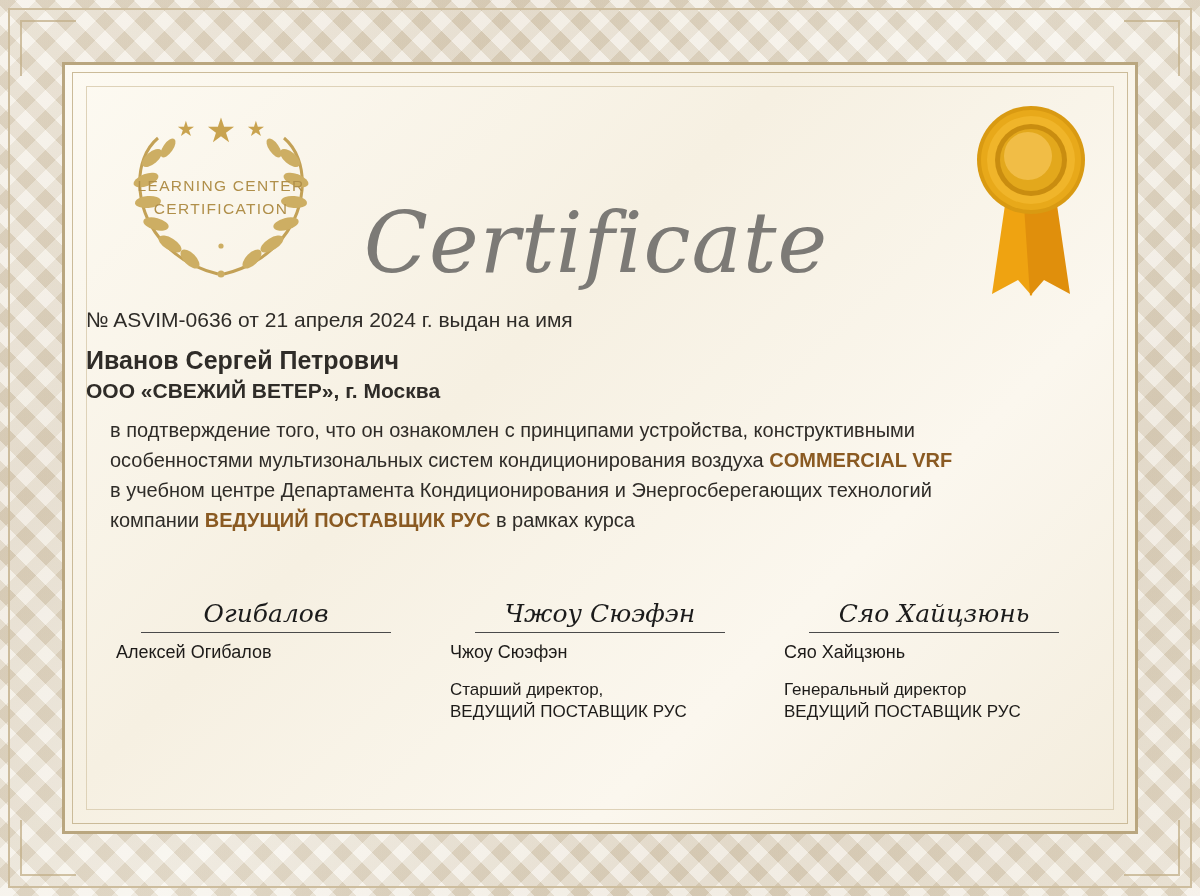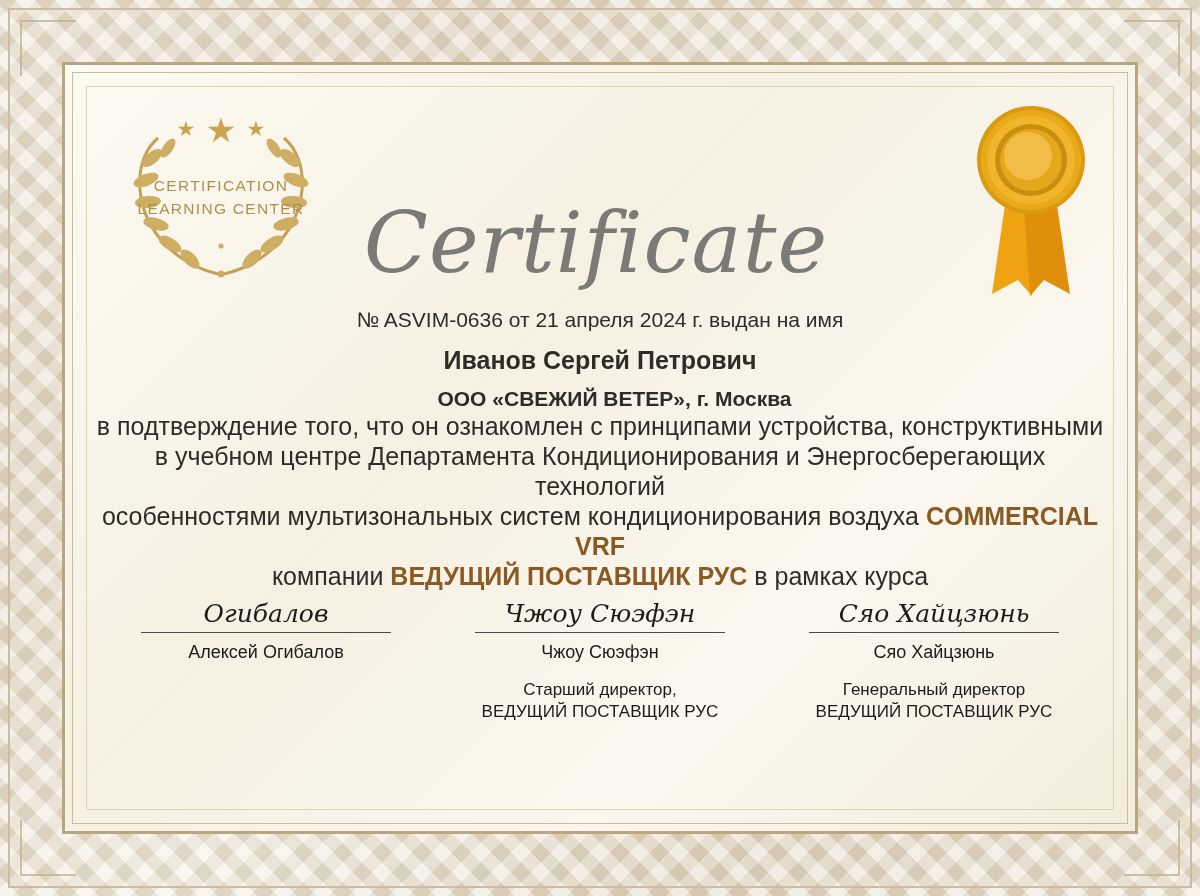--- a/index.html
+++ b/index.html
@@ -105,61 +105,60 @@
     font-size: 84px;
     color: #7c7a76;
     letter-spacing: 1px;
   }
 
   .body-block {
     position: absolute;
     left: 0;
     right: 0;
     top: 222px;
-    text-align: center;
+    text-align: left;
     color: #2f2c28;
   }
   .line-issue {
     font-size: 21px;
     margin-bottom: 14px;
   }
   .line-name {
     font-size: 25px;
     font-weight: bold;
-    margin-bottom: 12px;
+    margin-bottom: 4px;
   }
   .line-org {
     font-size: 21px;
     font-weight: bold;
-    padding-left: 29px;
+    margin-bottom: 12px;
   }
   .para {
-    font-size: 25px;
+    font-size: 20px;
     line-height: 30px;
-    padding: 0 2px;
+    padding: 0 24px;
   }
   .hl {
     color: #8a5a22;
     font-weight: bold;
   }
 
   
   .signatures {
     position: absolute;
     left: 0;
     right: 0;
     top: 490px;
     display: flex;
     justify-content: space-between;
     padding: 0 30px;
     box-sizing: border-box;
   }
   .sig-col {
     width: 300px;
-    text-align: center;
   }
   .sig-mark {
     height: 56px;
     font-family: "DejaVu Serif", serif;
     font-style: italic;
     font-size: 25px;
     color: #1b1b1b;
     display: flex;
     align-items: flex-end;
     justify-content: center;
@@ -223,22 +222,22 @@
           <circle cx="115" cy="168" r="3.5"></circle>
           <circle cx="115" cy="140" r="2.6"></circle>
         </g>
         <g fill="#c9a34f">
           <text x="115" y="36" font-size="34" text-anchor="middle">★</text>
           <text x="80" y="30" font-size="21" text-anchor="middle">★</text>
           <text x="150" y="30" font-size="21" text-anchor="middle">★</text>
         </g>
       </svg>
       <div class="emblem-text">
+        <div>LEARNING CENTER</div>
         <div>CERTIFICATION</div>
-        <div>LEARNING CENTER</div>
       </div>
     </div>
 
     <div class="seal">
       <svg width="130" height="210" viewBox="0 0 130 210">
         <path d="M40 100 L26 196 L52 182 L66 198 L72 108 Z" fill="#efa311"></path>
         <path d="M90 100 L104 196 L78 182 L64 198 L58 108 Z" fill="#e08f0c"></path>
         <circle cx="65" cy="62" r="54" fill="#d99a12"></circle>
         <g fill="#e8a91a">
           <circle cx="65" cy="62" r="50"></circle>
@@ -252,24 +251,24 @@
 
     <div class="title">Certificate</div>
 
     <div class="body-block">
       <div class="line-issue">№ ASVIM-0636 от 21 апреля 2024 г. выдан на имя</div>
       <div class="line-name">Иванов Сергей Петрович</div>
       <div class="line-org">ООО «СВЕЖИЙ ВЕТЕР», г. Москва</div>
 
       <div class="para">
         <div>в подтверждение того, что он ознакомлен с принципами устройства, конструктивными</div>
-        <div>в учебном центре Департамента Кондиционирования и Энергосберегающих технологий</div>
         <div>
           <span>особенностями мультизональных систем кондиционирования воздуха </span><span class="hl">COMMERCIAL VRF</span>
         </div>
+        <div>в учебном центре Департамента Кондиционирования и Энергосберегающих технологий</div>
         <div>
           <span>компании </span><span class="hl">ВЕДУЩИЙ ПОСТАВЩИК РУС</span><span> в рамках курса</span>
         </div>
       </div>
     </div>
 
     <div class="signatures">
       <div class="sig-col">
         <div class="sig-mark">Огибалов</div>
         <div class="sig-rule"></div>

